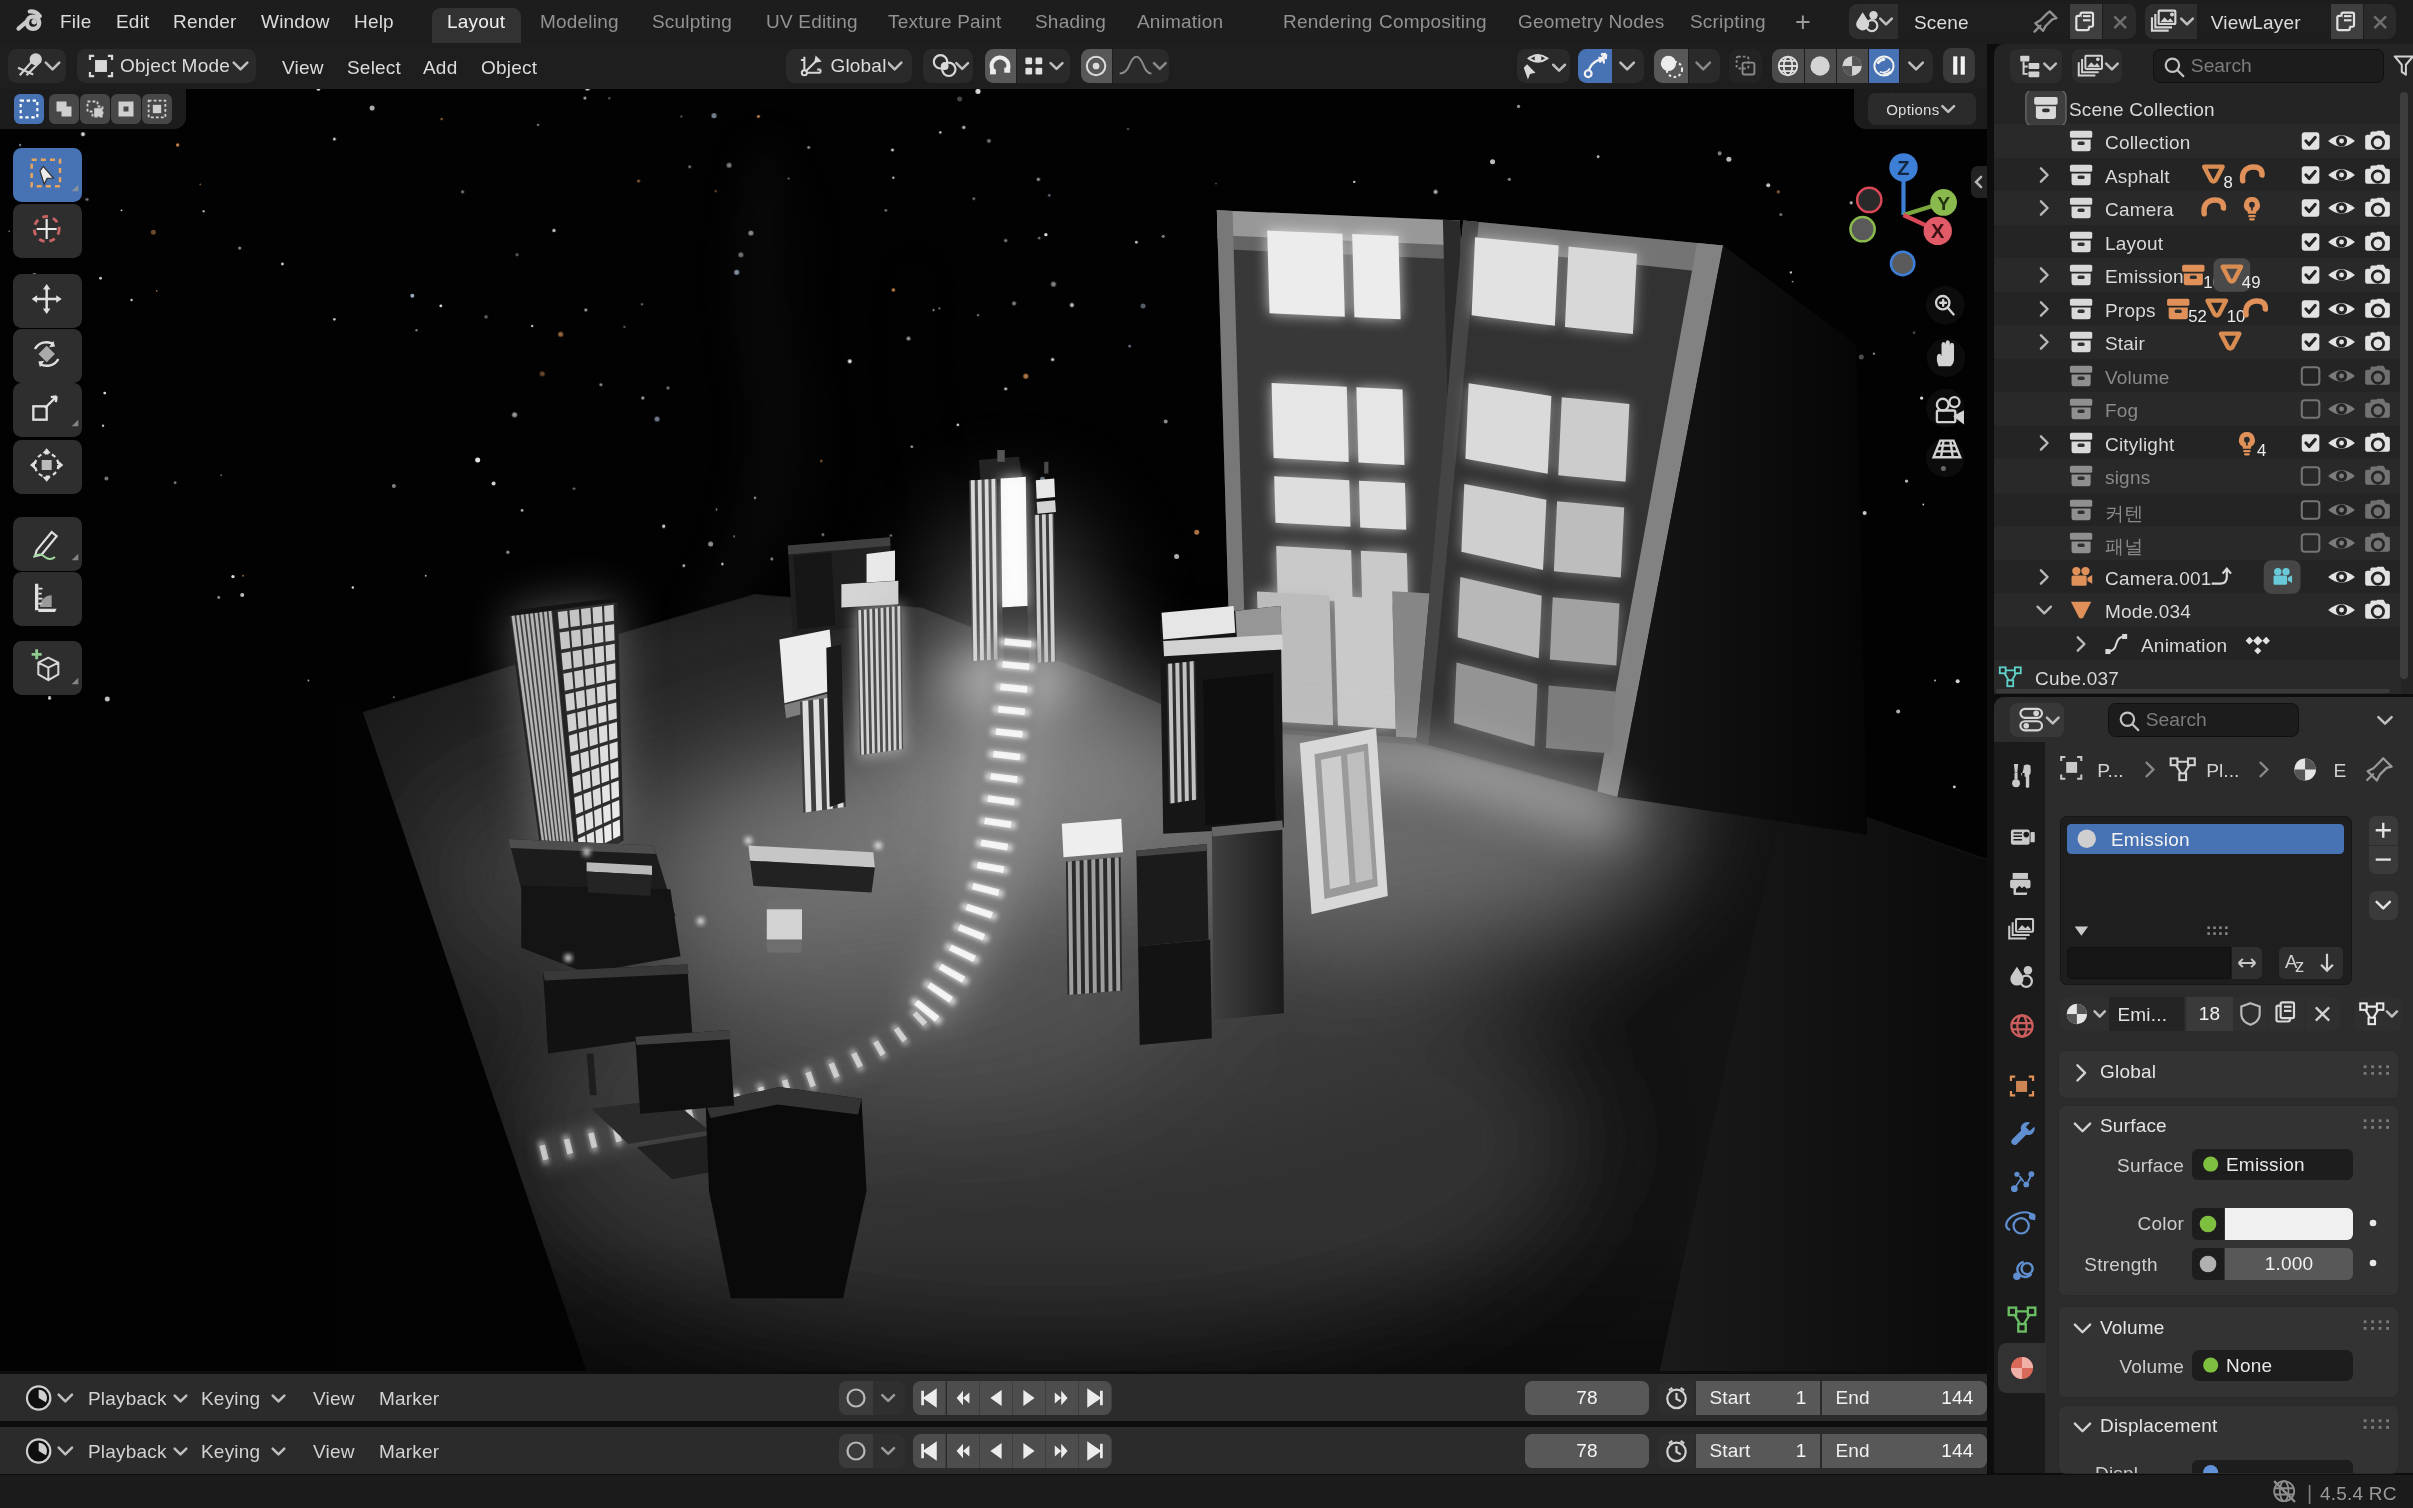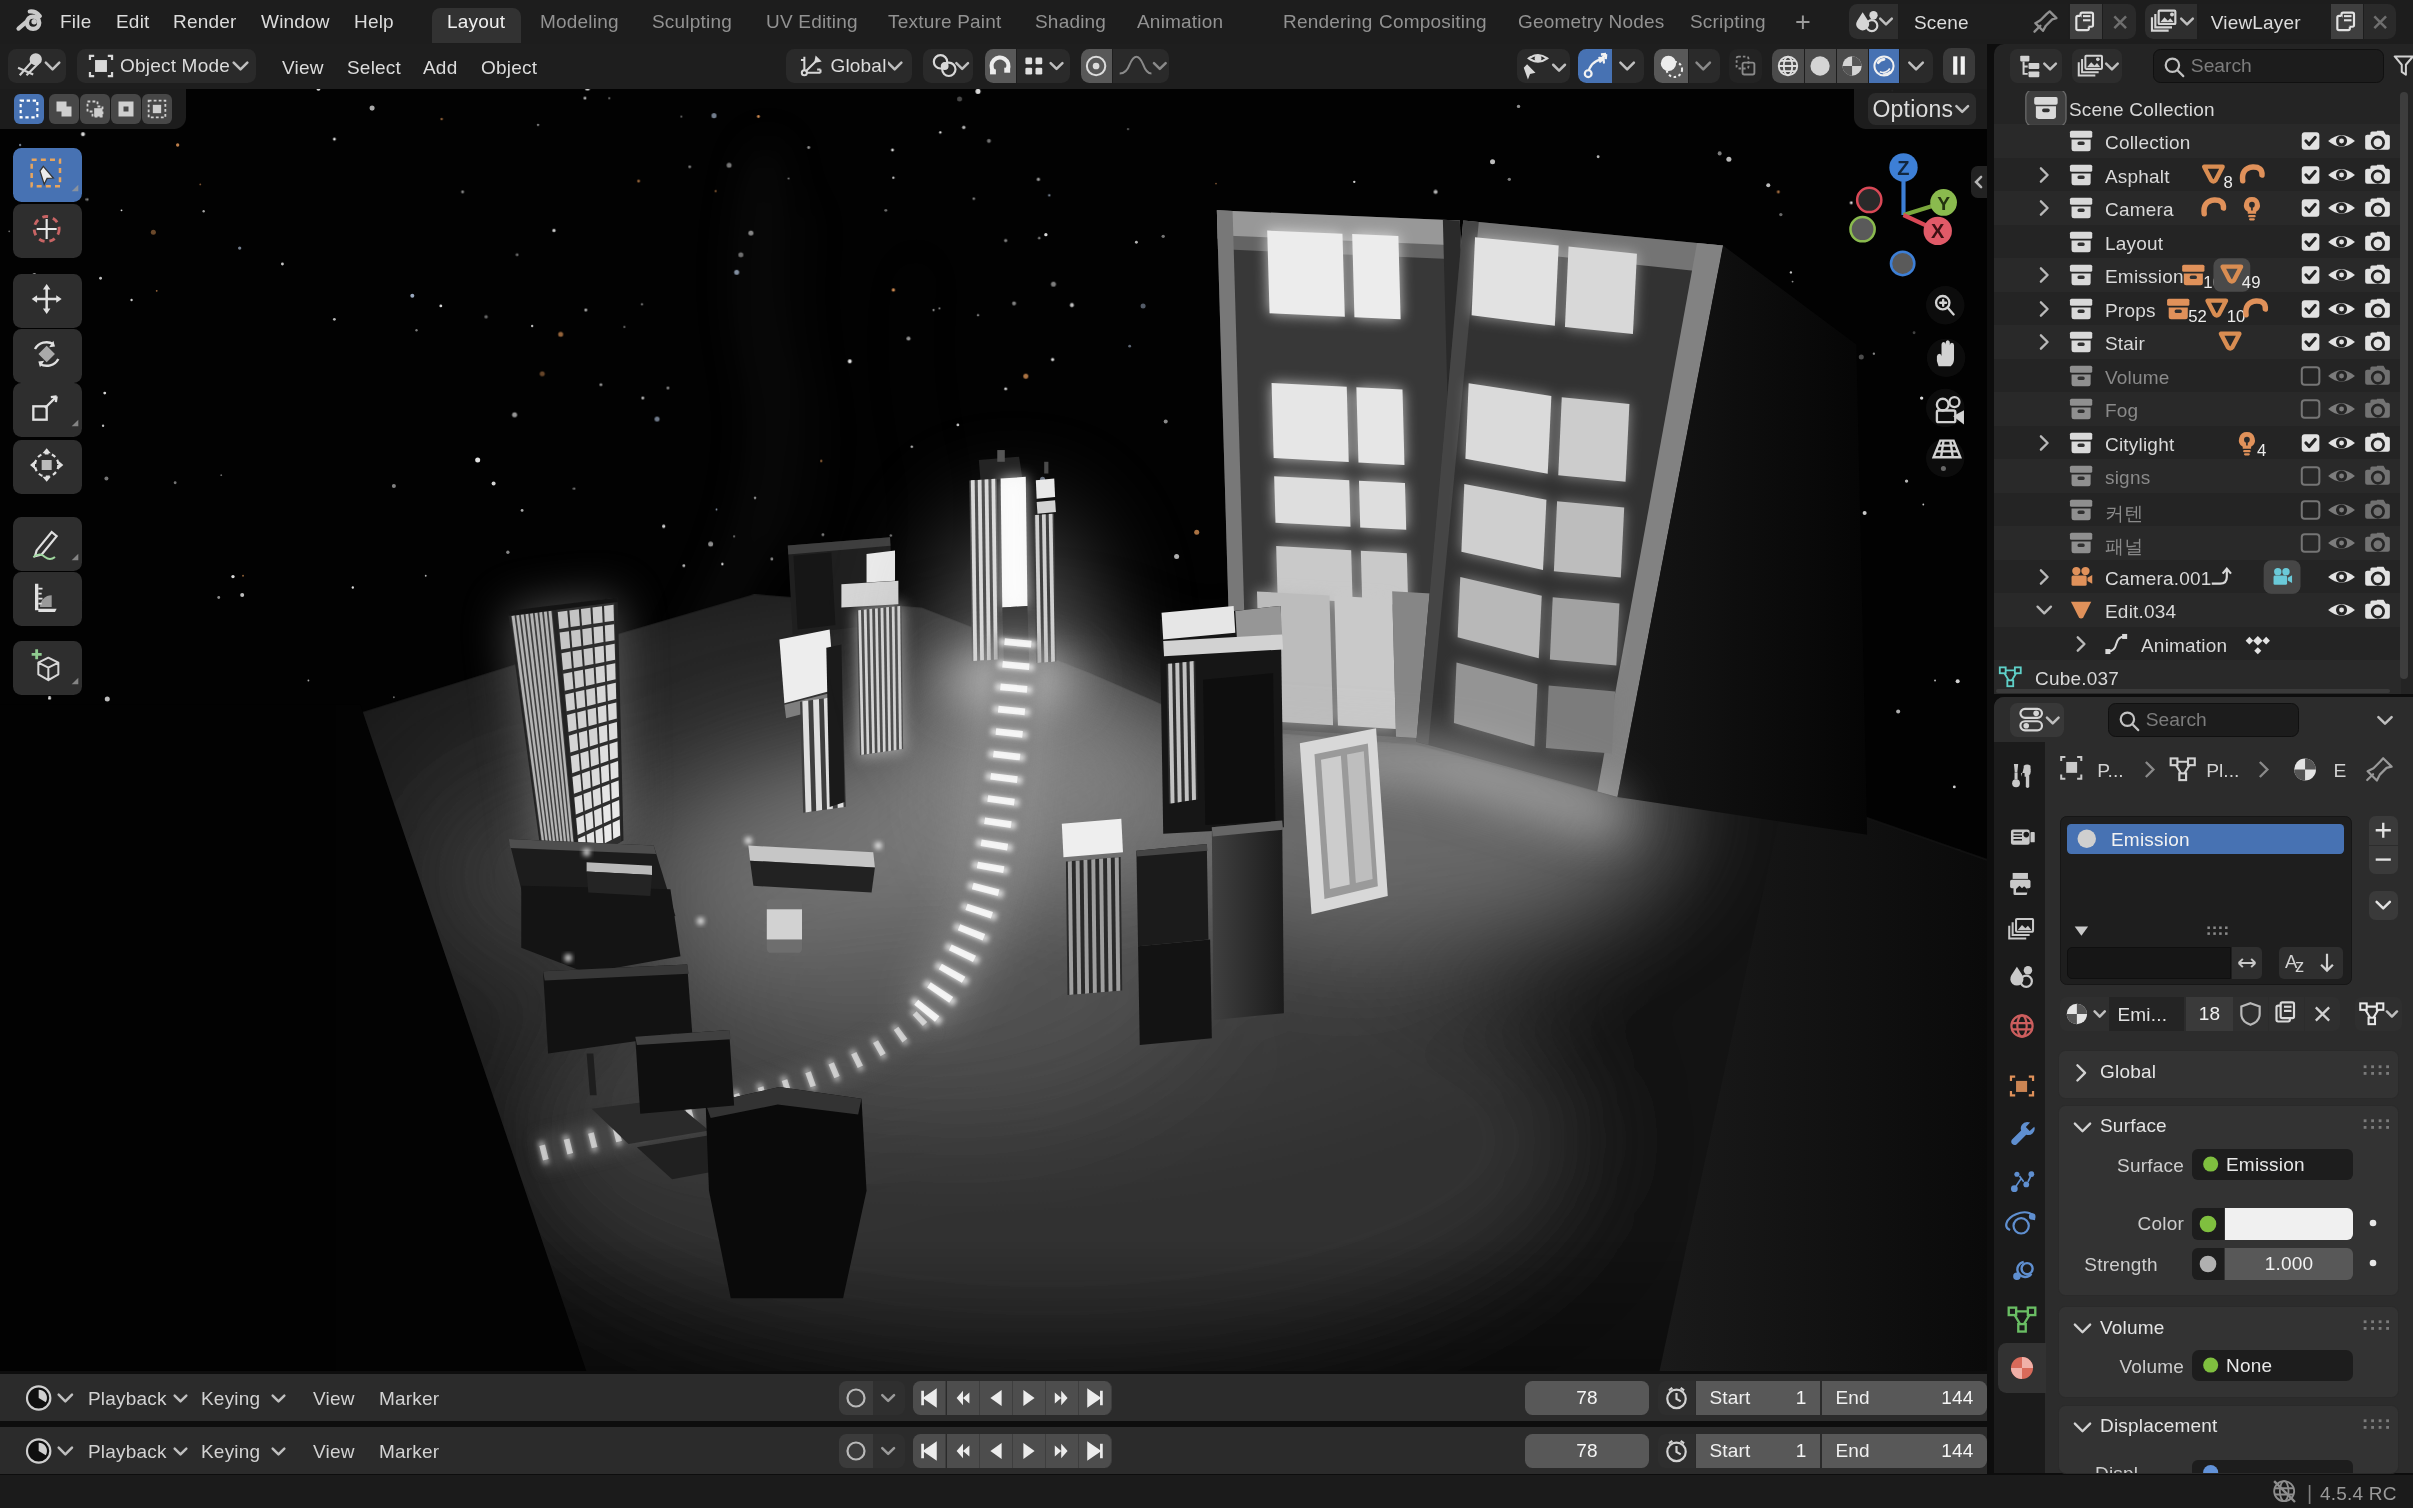--- a/index.html
+++ b/index.html
@@ -803,21 +803,21 @@
         <path d="M9 9 h18 v18 h-18 Z M15 15 h6 v6 h-6 Z" fill="#cfcfcf" fill-rule="evenodd"></path>
       </svg>
     </div>
     <div class="abs" style="left:142px;top:50px;width:30px;height:30px;border-radius:5.9px;background:#474747">
       <svg width="30" height="30" viewBox="0 0 36 36">
         <rect x="8" y="8" width="20" height="20" fill="none" stroke="#cfcfcf" stroke-width="2.2" stroke-dasharray="3.4 2.6"></rect>
         <rect x="13" y="13" width="10" height="10" fill="#cfcfcf"></rect>
       </svg>
     </div>
     <div class="abs" style="left:1868px;top:49px;width:108px;height:32px;background:#2b2b2b;border-radius:7.5px;display:flex;align-items:center;justify-content:center">
-      <span class="txt" style="font-size:23px">Options</span>
+      <span class="txt" style="font-size:15px">Options</span>
       <svg width="18.4" height="32" viewBox="0 0 22 38">
         <path d="M4 15.5 l7 7 l7 -7" stroke="#bfbfbf" stroke-width="3" fill="none" stroke-linecap="round" stroke-linejoin="round"></path>
       </svg>
     </div>
     <div class="abs" style="left:13.4px;top:104px;width:69px;height:54px;border-radius:8.4px;background:#4772b3">
       <svg width="69" height="50" viewBox="0 0 82 60">
         <rect x="22" y="14" width="34" height="32" fill="none" stroke="#e8a55e" stroke-width="3" stroke-dasharray="6 5"></rect>
         <path d="M36 22 l12 14 -7.5 0.5 -3.5 7 -5 -16 Z" fill="#ececec" stroke="#333" stroke-width="1.5"></path>
         <path d="M70 52 l8 0 0 -8 Z" fill="#9a9a9a" opacity="0.8"></path>
       </svg>
@@ -1473,21 +1473,21 @@
       <g transform="translate(2795,728) scale(1.0)" opacity="1">
       <path d="M-16 0 Q0 -13.5 16 0 Q0 13.5 -16 0 Z" fill="#e2e2e2"></path>
       <circle cx="0" cy="0" r="6.6" fill="#242424"></circle>
         <circle cx="0" cy="0" r="2.9" fill="#e2e2e2"></circle>
       </g>
       <g transform="translate(2837,728) scale(0.95)" opacity="1">
       <path d="M-14 -8 h6 l0 -2 a2 2 0 0 1 2 -2 h7 a2 2 0 0 1 2 2 l0 2 M-2 -8 l2.5 -5 h8 l3 5 h2.5 a2.5 2.5 0 0 1 2.5 2.5 v14 a2.5 2.5 0 0 1 -2.5 2.5 h-26 a2.5 2.5 0 0 1 -2.5 -2.5 v-14 a2.5 2.5 0 0 1 2.5 -2.5 Z" fill="#e2e2e2"></path>
       <circle cx="1.5" cy="2" r="7.2" fill="none" stroke="#242424" stroke-width="3.4"></circle>
       </g>
     </svg>
-    <div class="abs txt" style="left:111px;top:7.5px;color:#d9d9d9">Edit.034</div>
+    <div class="abs txt" style="left:111px;top:7.5px;color:#d9d9d9">Mode.034</div>
   </div>
 <div class="abs" style="left:1994px;top:627px;width:407px;height:34px">
     <svg width="407" height="34" viewBox="2380 748 486 40">
       <path d="M2480 760 l8 8 -8 8" stroke="#b9b9b9" stroke-width="2.8" fill="none" stroke-linecap="round" stroke-linejoin="round"></path>
       <g transform="translate(2526,768) scale(1.0)" stroke="#d8d8d8" stroke-width="2.4" fill="none">
       <path d="M-10 9 Q-2 9 0 0 Q2 -9 10 -9"></path>
         <rect x="-13" y="6" width="6" height="6" fill="#d8d8d8" stroke="none"></rect>
       <rect x="7" y="-12" width="6" height="6" fill="#d8d8d8" stroke="none"></rect>
       </g>
       <g transform="translate(2695,768) scale(1.0)" fill="#e2e2e2">

